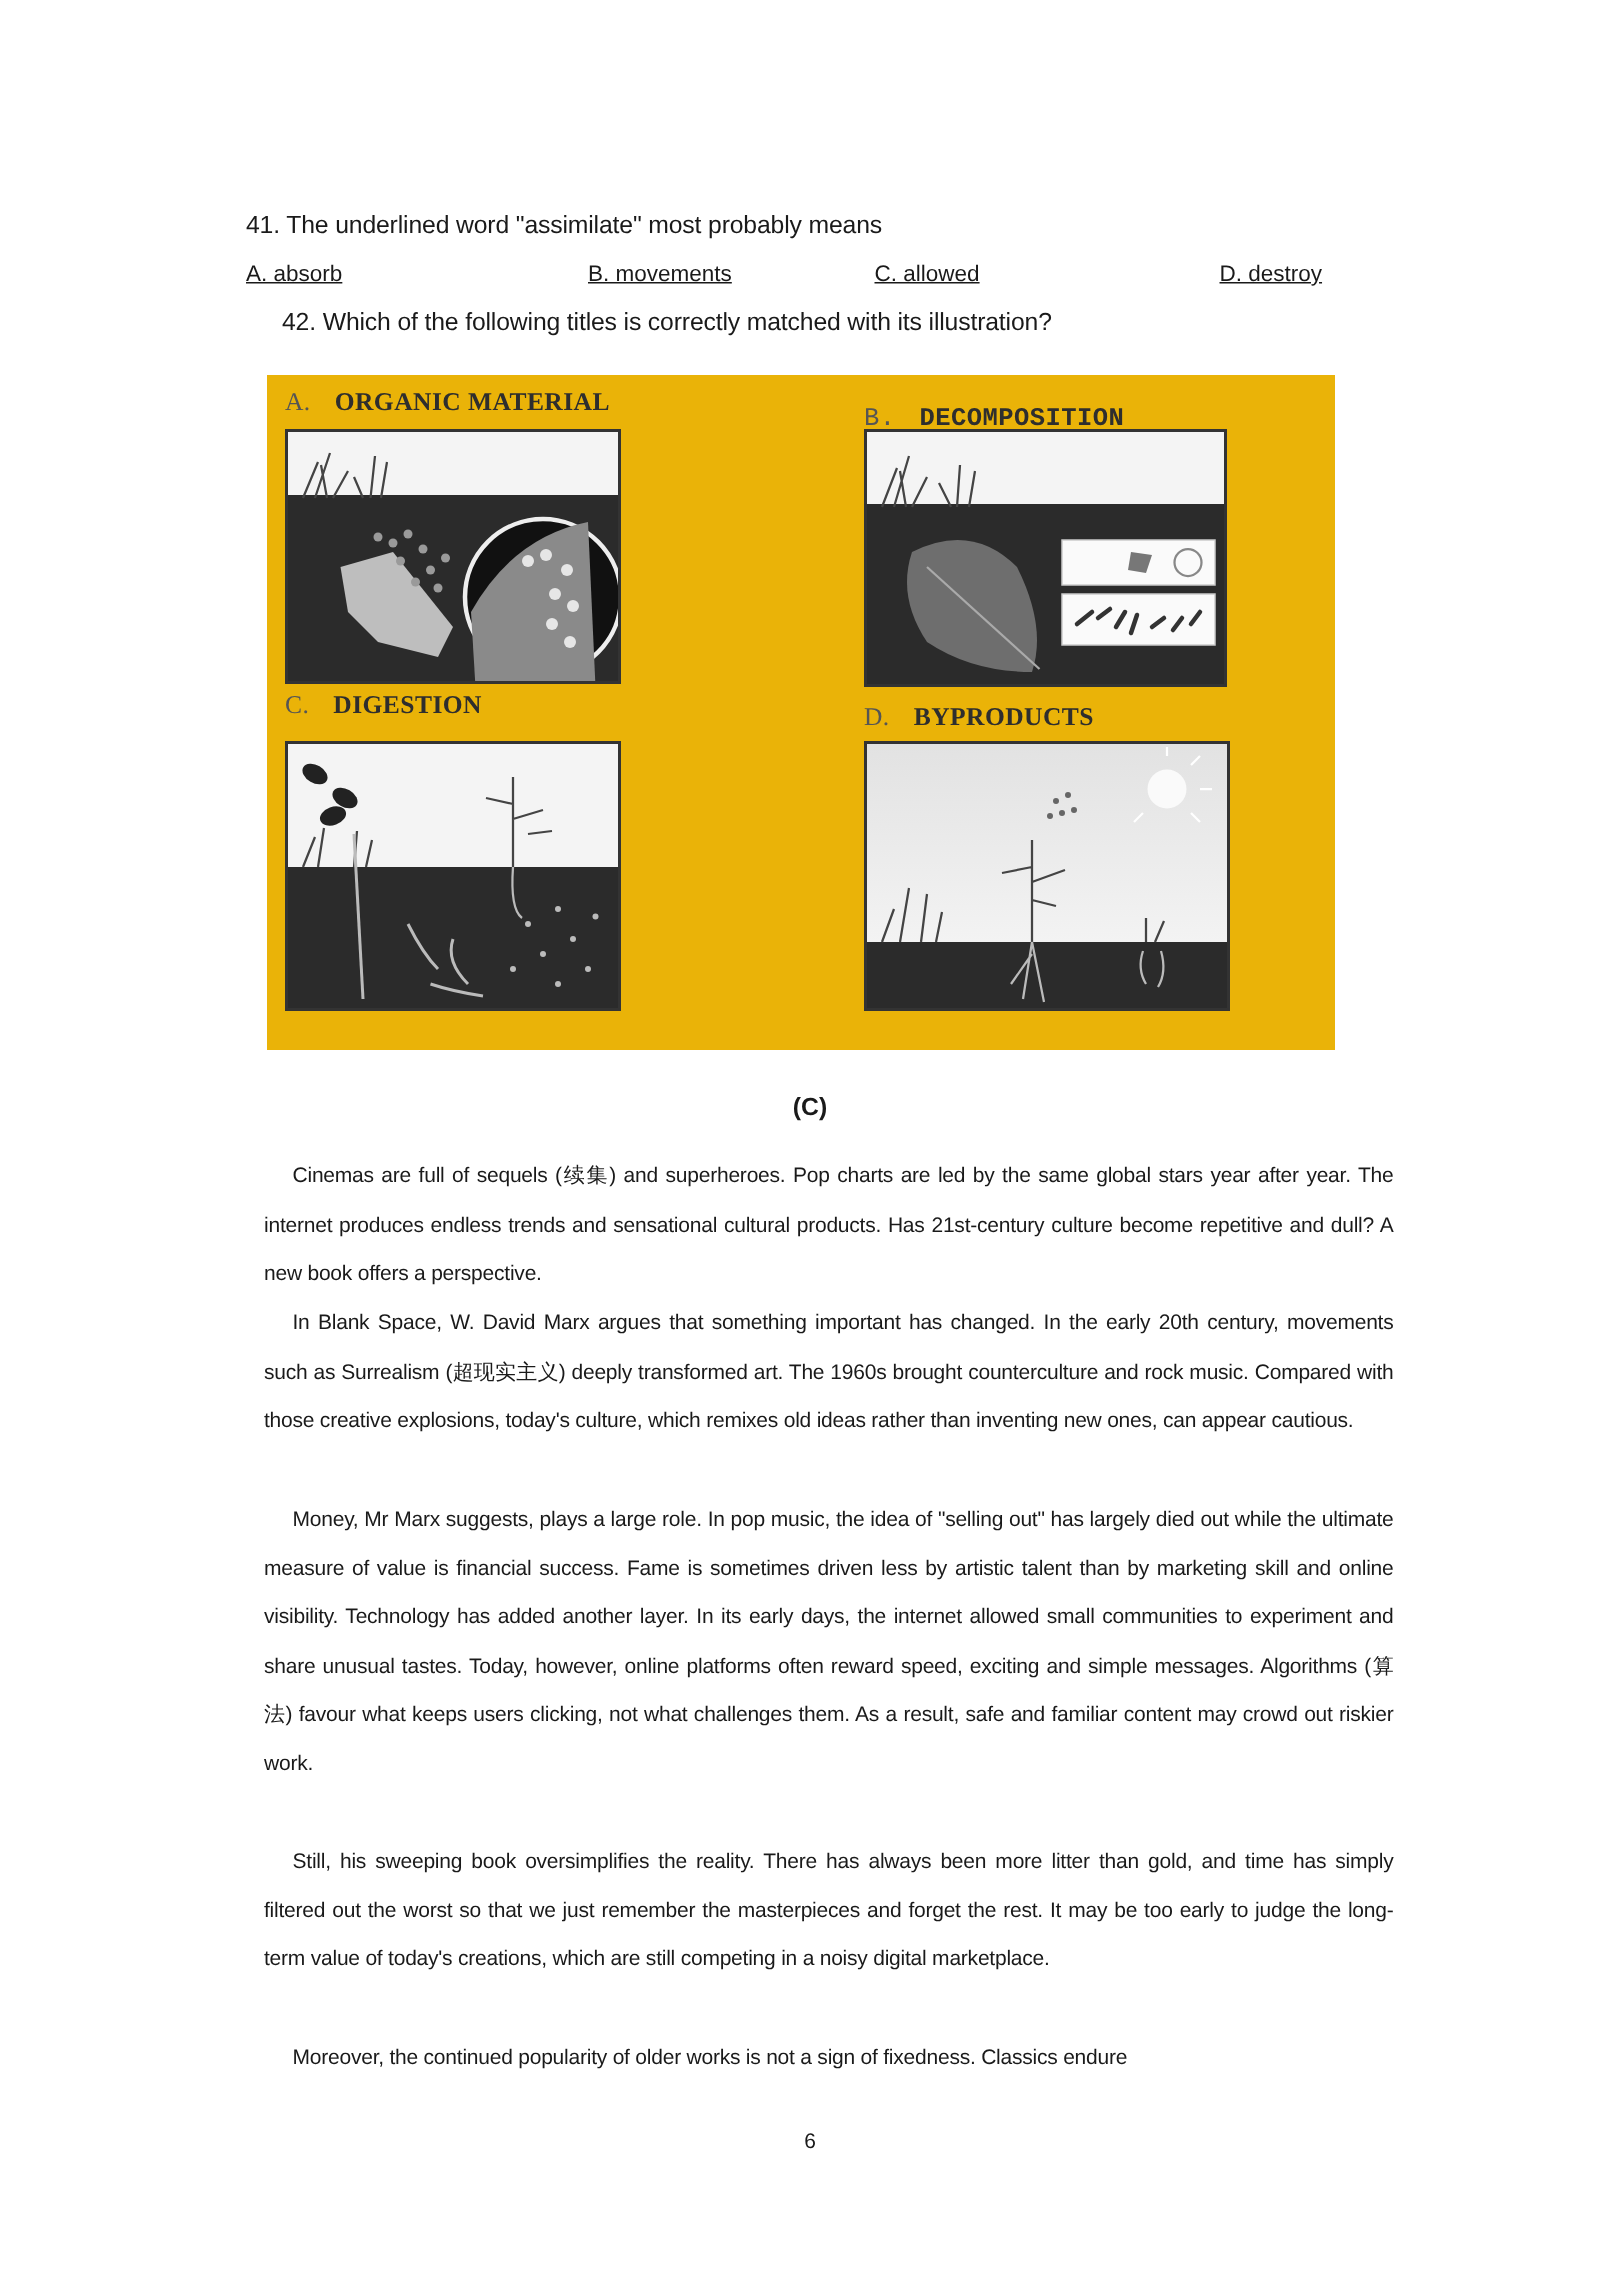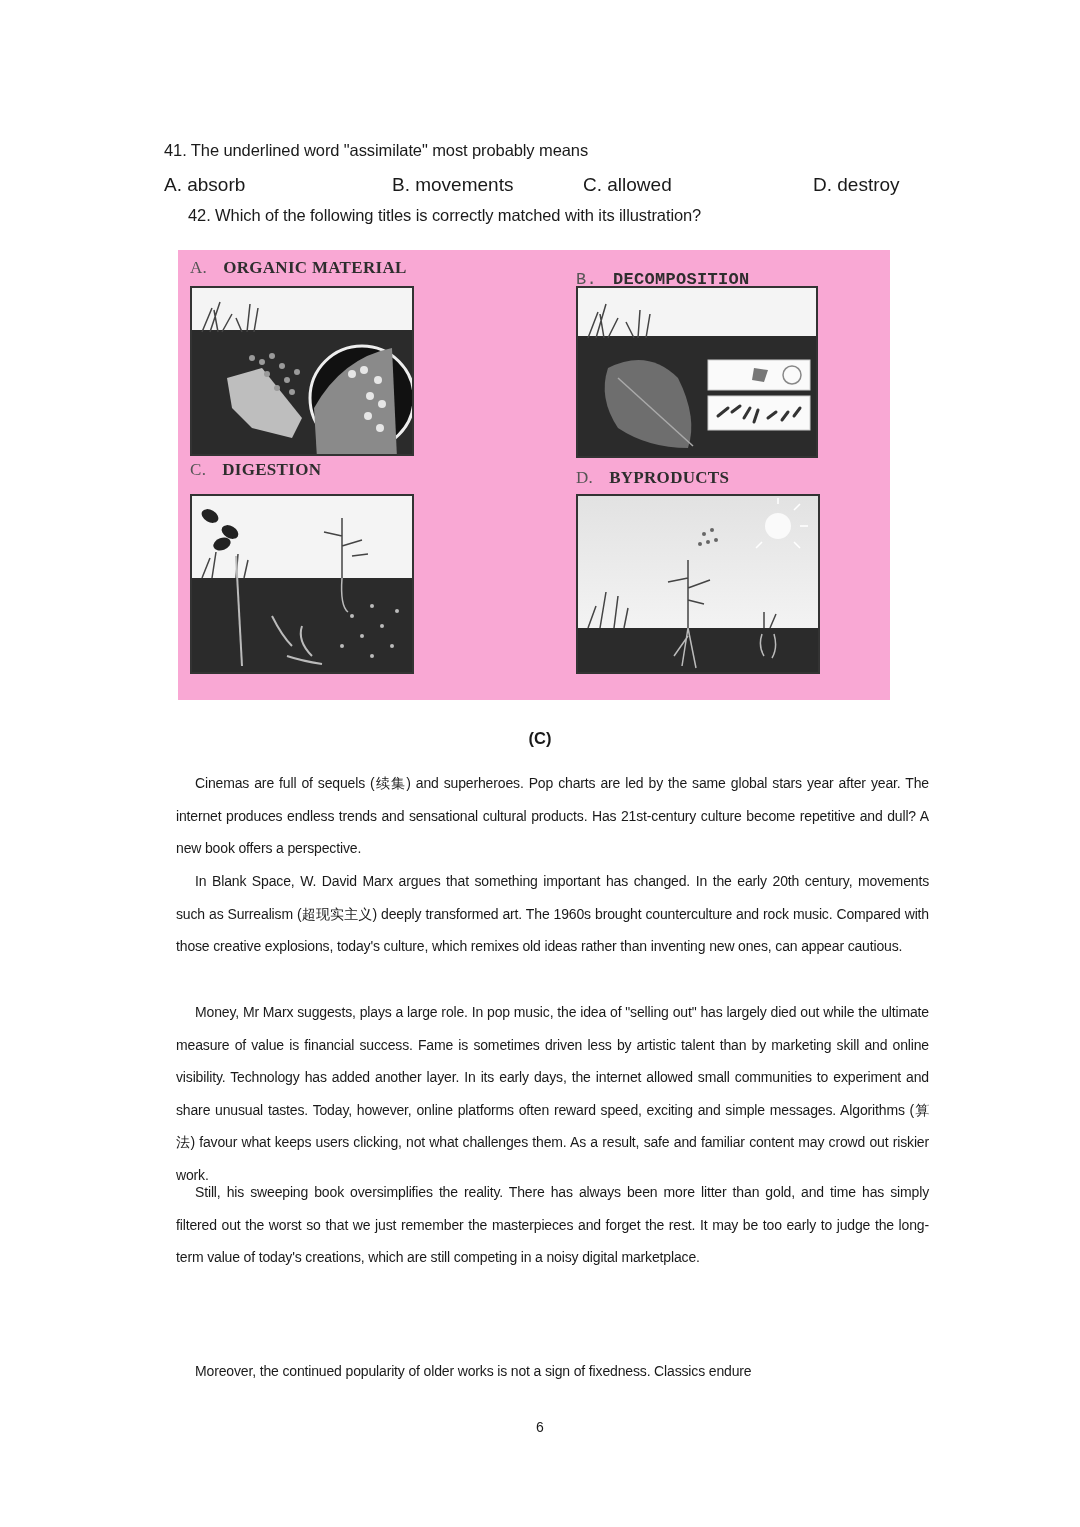--- a/index.html
+++ b/index.html
@@ -2,34 +2,34 @@
 <html><head>
 <meta charset="utf-8">
 <style>
   html, body { margin: 0; padding: 0; background: #ffffff; }
   body {
     width: 1080px; height: 1527px; position: relative; overflow: hidden;
     font-family: "Liberation Sans", "DejaVu Sans", sans-serif;
     color: #1a1a1a;
   }
   .line { position: absolute; left: 164px; font-size: 16.5px; white-space: nowrap; letter-spacing: -0.1px; }
-  .opt { position: absolute; font-size: 19px; white-space: nowrap; }
+  .opt { position: absolute; font-size: 15px; white-space: nowrap; text-decoration: underline; }
   .para {
     position: absolute; left: 164px; width: 753px;
     font-size: 14px; line-height: 32.6px; text-align: justify;
     text-indent: 19px; margin: 12px;
     letter-spacing: -0.15px;
   }
   .section-head {
     position: absolute; left: 0; width: 1080px; top: 729px;
     text-align: center; font-weight: bold; font-size: 16.5px;
   }
   .figure-wrap {
     position: absolute; left: 178px; top: 250px; width: 712px; height: 450px;
-    background: #f9a8d4;
+    background: #eab308;
   }
   .panel-title {
     position: absolute; font-family: "Liberation Serif", "DejaVu Serif", serif;
     font-weight: bold; font-size: 17px; color: #2e2e2e; letter-spacing: 0.3px;
   }
   .panel-title .letter { font-weight: normal; color: #555; margin-right: 16px; }
   .panel {
     position: absolute; border: 2px solid #333; overflow: hidden; box-sizing: border-box;
   }
   .sky { position: absolute; left: 0; right: 0; top: 0; background: #f4f4f4; }
@@ -172,16 +172,16 @@
       <path d="M184 138 Q180 150 186 160 M196 138 Q200 152 194 162" stroke="#bbb" stroke-width="1.5" fill="none"></path>
     </svg>
   </div>
 </div>
 
 <div class="section-head">(C)</div>
 
 <p class="para" style="top:755px;">Cinemas are full of sequels (续集) and superheroes. Pop charts are led by the same global stars year after year. The internet produces endless trends and sensational cultural products. Has 21st-century culture become repetitive and dull? A new book offers a perspective.</p>
 <p class="para" style="top:853px;">In Blank Space, W. David Marx argues that something important has changed. In the early 20th century, movements such as Surrealism (超现实主义) deeply transformed art. The 1960s brought counterculture and rock music. Compared with those creative explosions, today's culture, which remixes old ideas rather than inventing new ones, can appear cautious.</p>
 <p class="para" style="top:984px;">Money, Mr Marx suggests, plays a large role. In pop music, the idea of "selling out" has largely died out while the ultimate measure of value is financial success. Fame is sometimes driven less by artistic talent than by marketing skill and online visibility. Technology has added another layer. In its early days, the internet allowed small communities to experiment and share unusual tastes. Today, however, online platforms often reward speed, exciting and simple messages. Algorithms (算法) favour what keeps users clicking, not what challenges them. As a result, safe and familiar content may crowd out riskier work.</p>
-<p class="para" style="top:1164px;">Still, his sweeping book oversimplifies the reality. There has always been more litter than gold, and time has simply filtered out the worst so that we just remember the masterpieces and forget the rest. It may be too early to judge the long- term value of today's creations, which are still competing in a noisy digital marketplace.</p>
+<p class="para" style="top:1212px;">Still, his sweeping book oversimplifies the reality. There has always been more litter than gold, and time has simply filtered out the worst so that we just remember the masterpieces and forget the rest. It may be too early to judge the long- term value of today's creations, which are still competing in a noisy digital marketplace.</p>
 <p class="para" style="top:1343px;">Moreover, the continued popularity of older works is not a sign of fixedness. Classics endure</p>
 
 <div class="page-num">6</div>
 
 </body></html>

